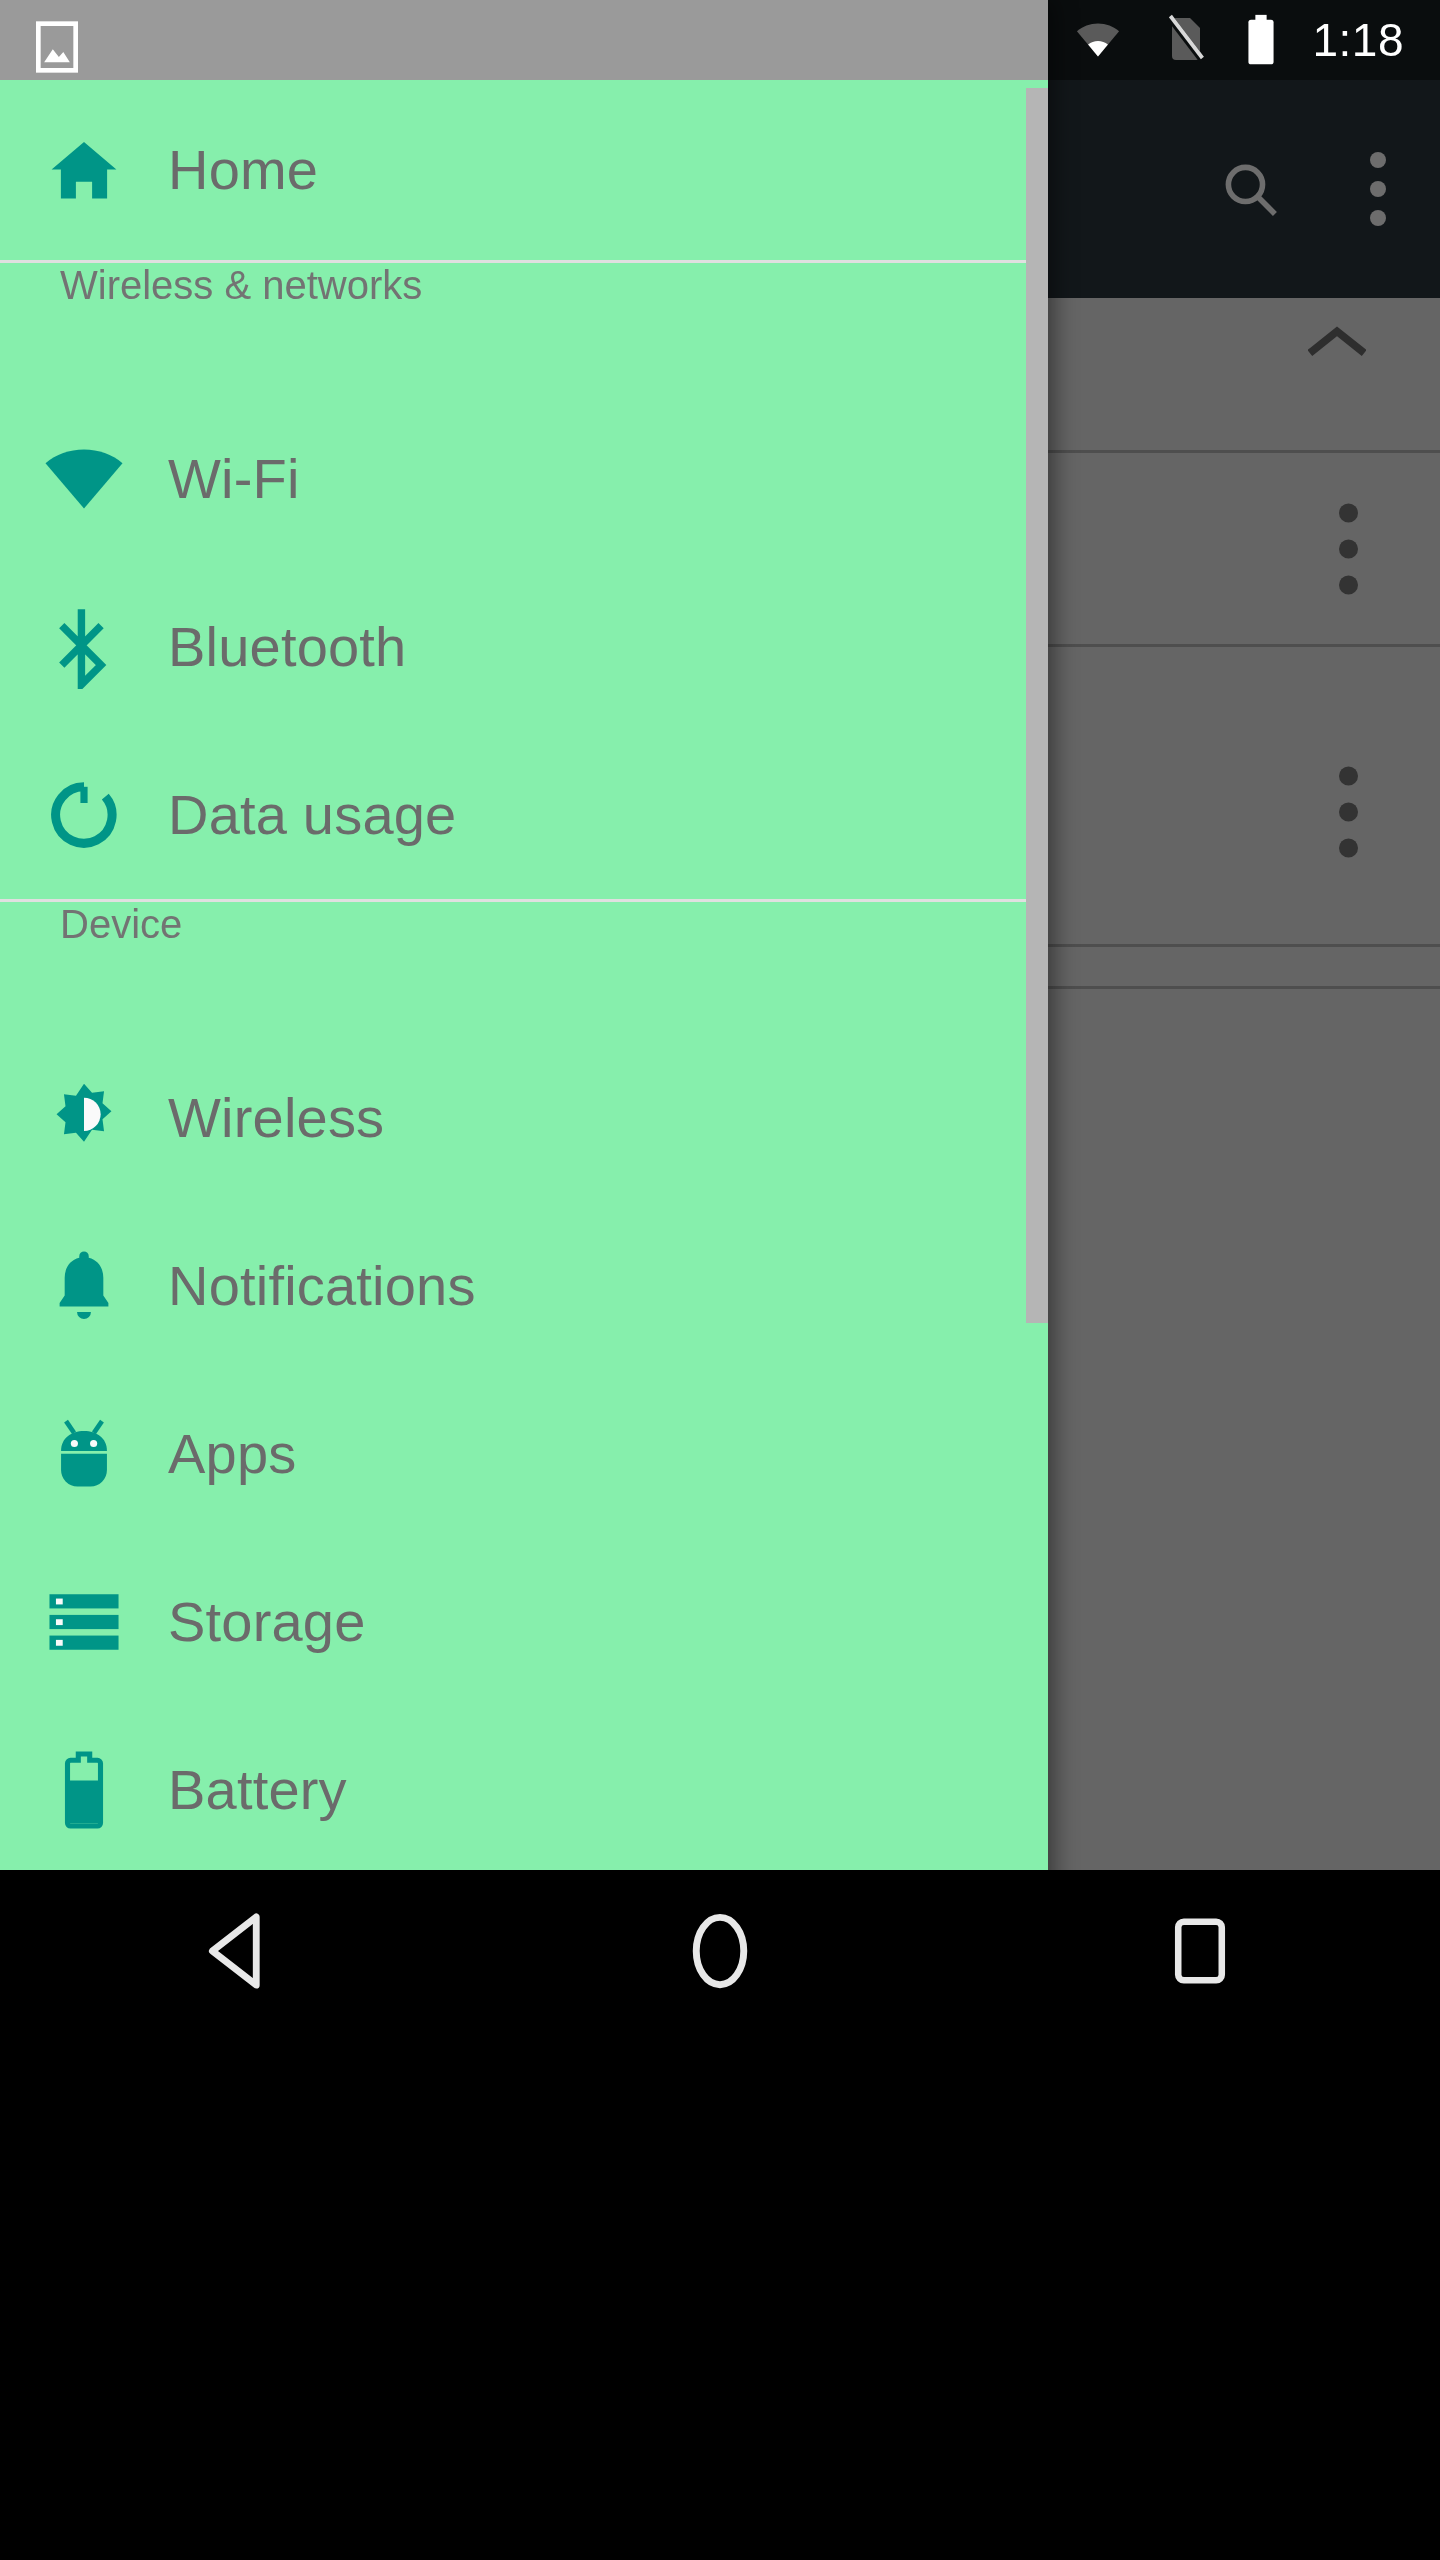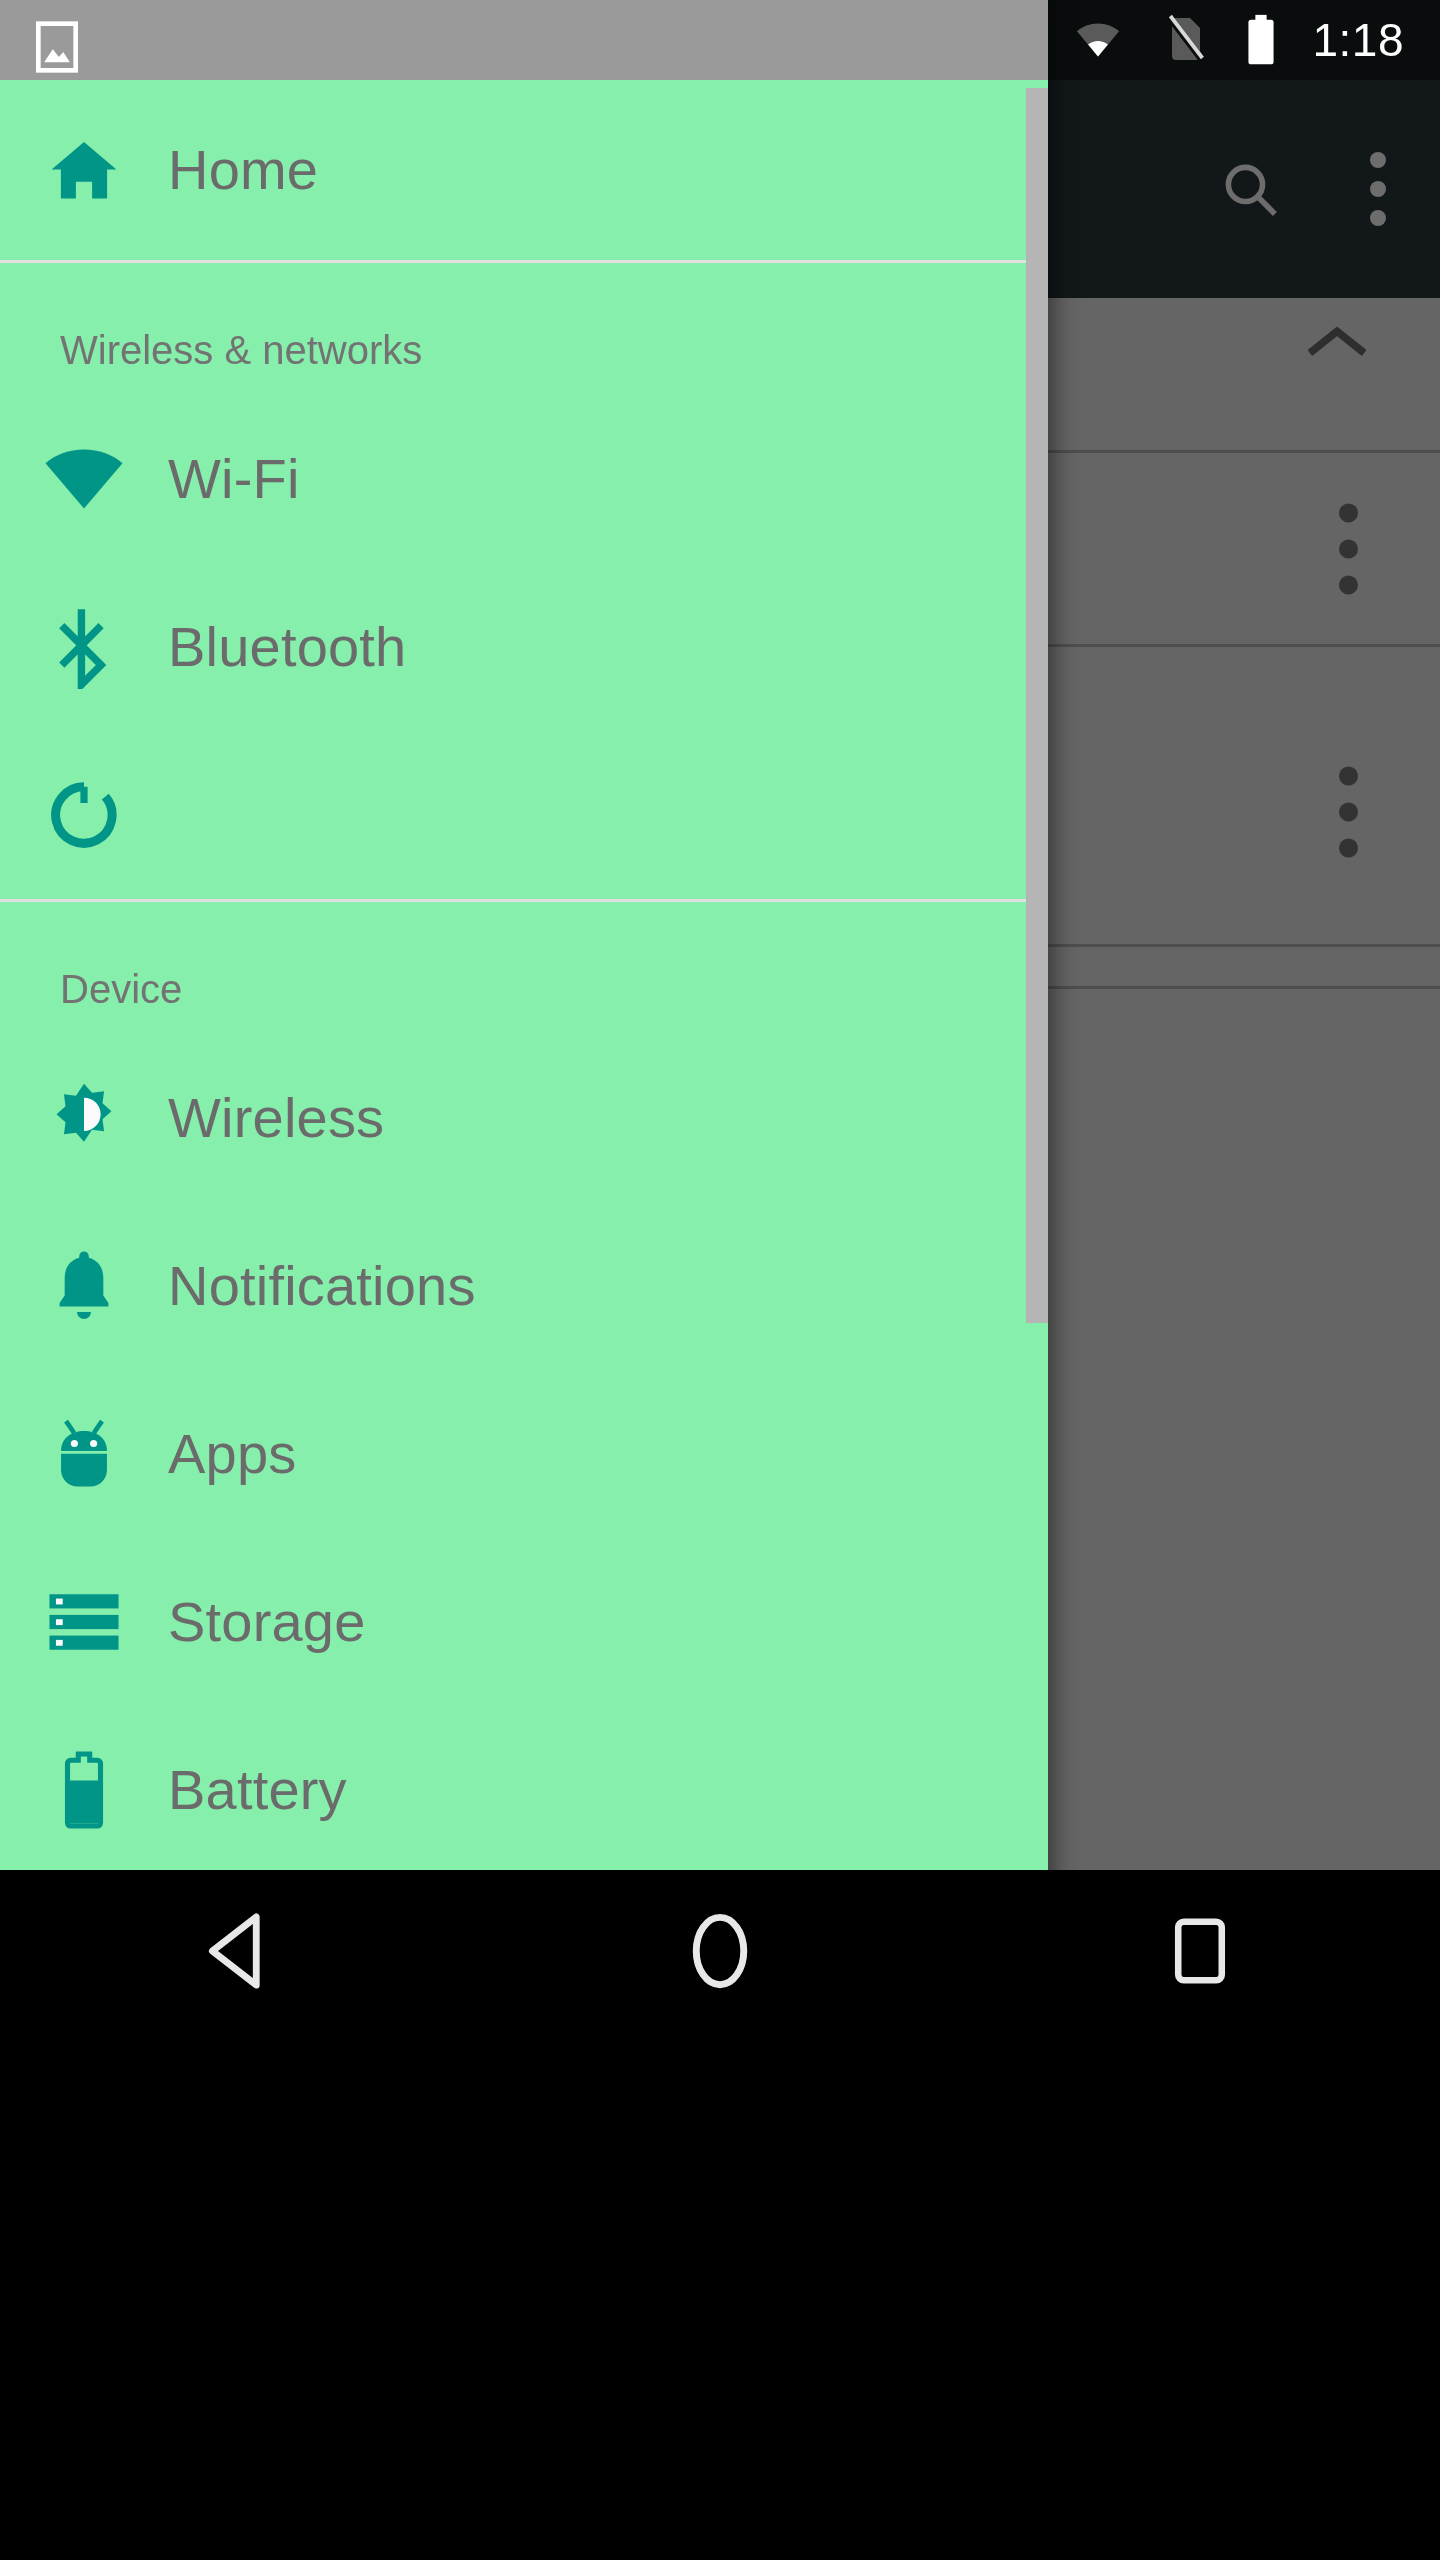--- a/index.html
+++ b/index.html
@@ -93,21 +93,21 @@
   .nav-row .ic {
     width:168px; min-width:168px;
     display:flex; align-items:center; justify-content:center;
   }
   .nav-row .lbl {
     font-size:56px; color:#6b6b6b; line-height:1;
     font-family:"Liberation Sans", sans-serif;
     letter-spacing:0.2px;
   }
   .section-head {
-    height:132px; display:flex; align-items:flex-end;
+    height:132px; display:flex; align-items:flex-start;
     padding-left:60px; padding-bottom:22px;
   }
   .section-head span {
     font-size:40px; color:#737373;
     font-family:"Liberation Sans", sans-serif;
   }
   .divider {
     height:3px; background:#e0e0e0; width:1036px;
   }
   .divider.full { width:1048px; }
@@ -254,20 +254,21 @@
       </div>
 
       <div class="nav-row">
         <span class="ic">
           <svg width="72" height="72" viewBox="0 0 24 24">
             <path fill="none" stroke="#009587" stroke-width="3.0" d="M12 2.6a9.4 9.4 0 1 0 7.1 3.3"></path>
             <line x1="12" y1="2.6" x2="12" y2="8.0" stroke="#009587" stroke-width="2.4"></line>
             <line x1="19.1" y1="5.9" x2="15.6" y2="10.3" stroke="#009587" stroke-width="0"></line>
           </svg>
         </span>
+        <span class="lbl">Data usage</span>
       </div>
 
 
       <div class="divider"></div>
 
       <div class="section-head">
         <span>Device</span>
       </div>
 
       <div class="nav-row">

